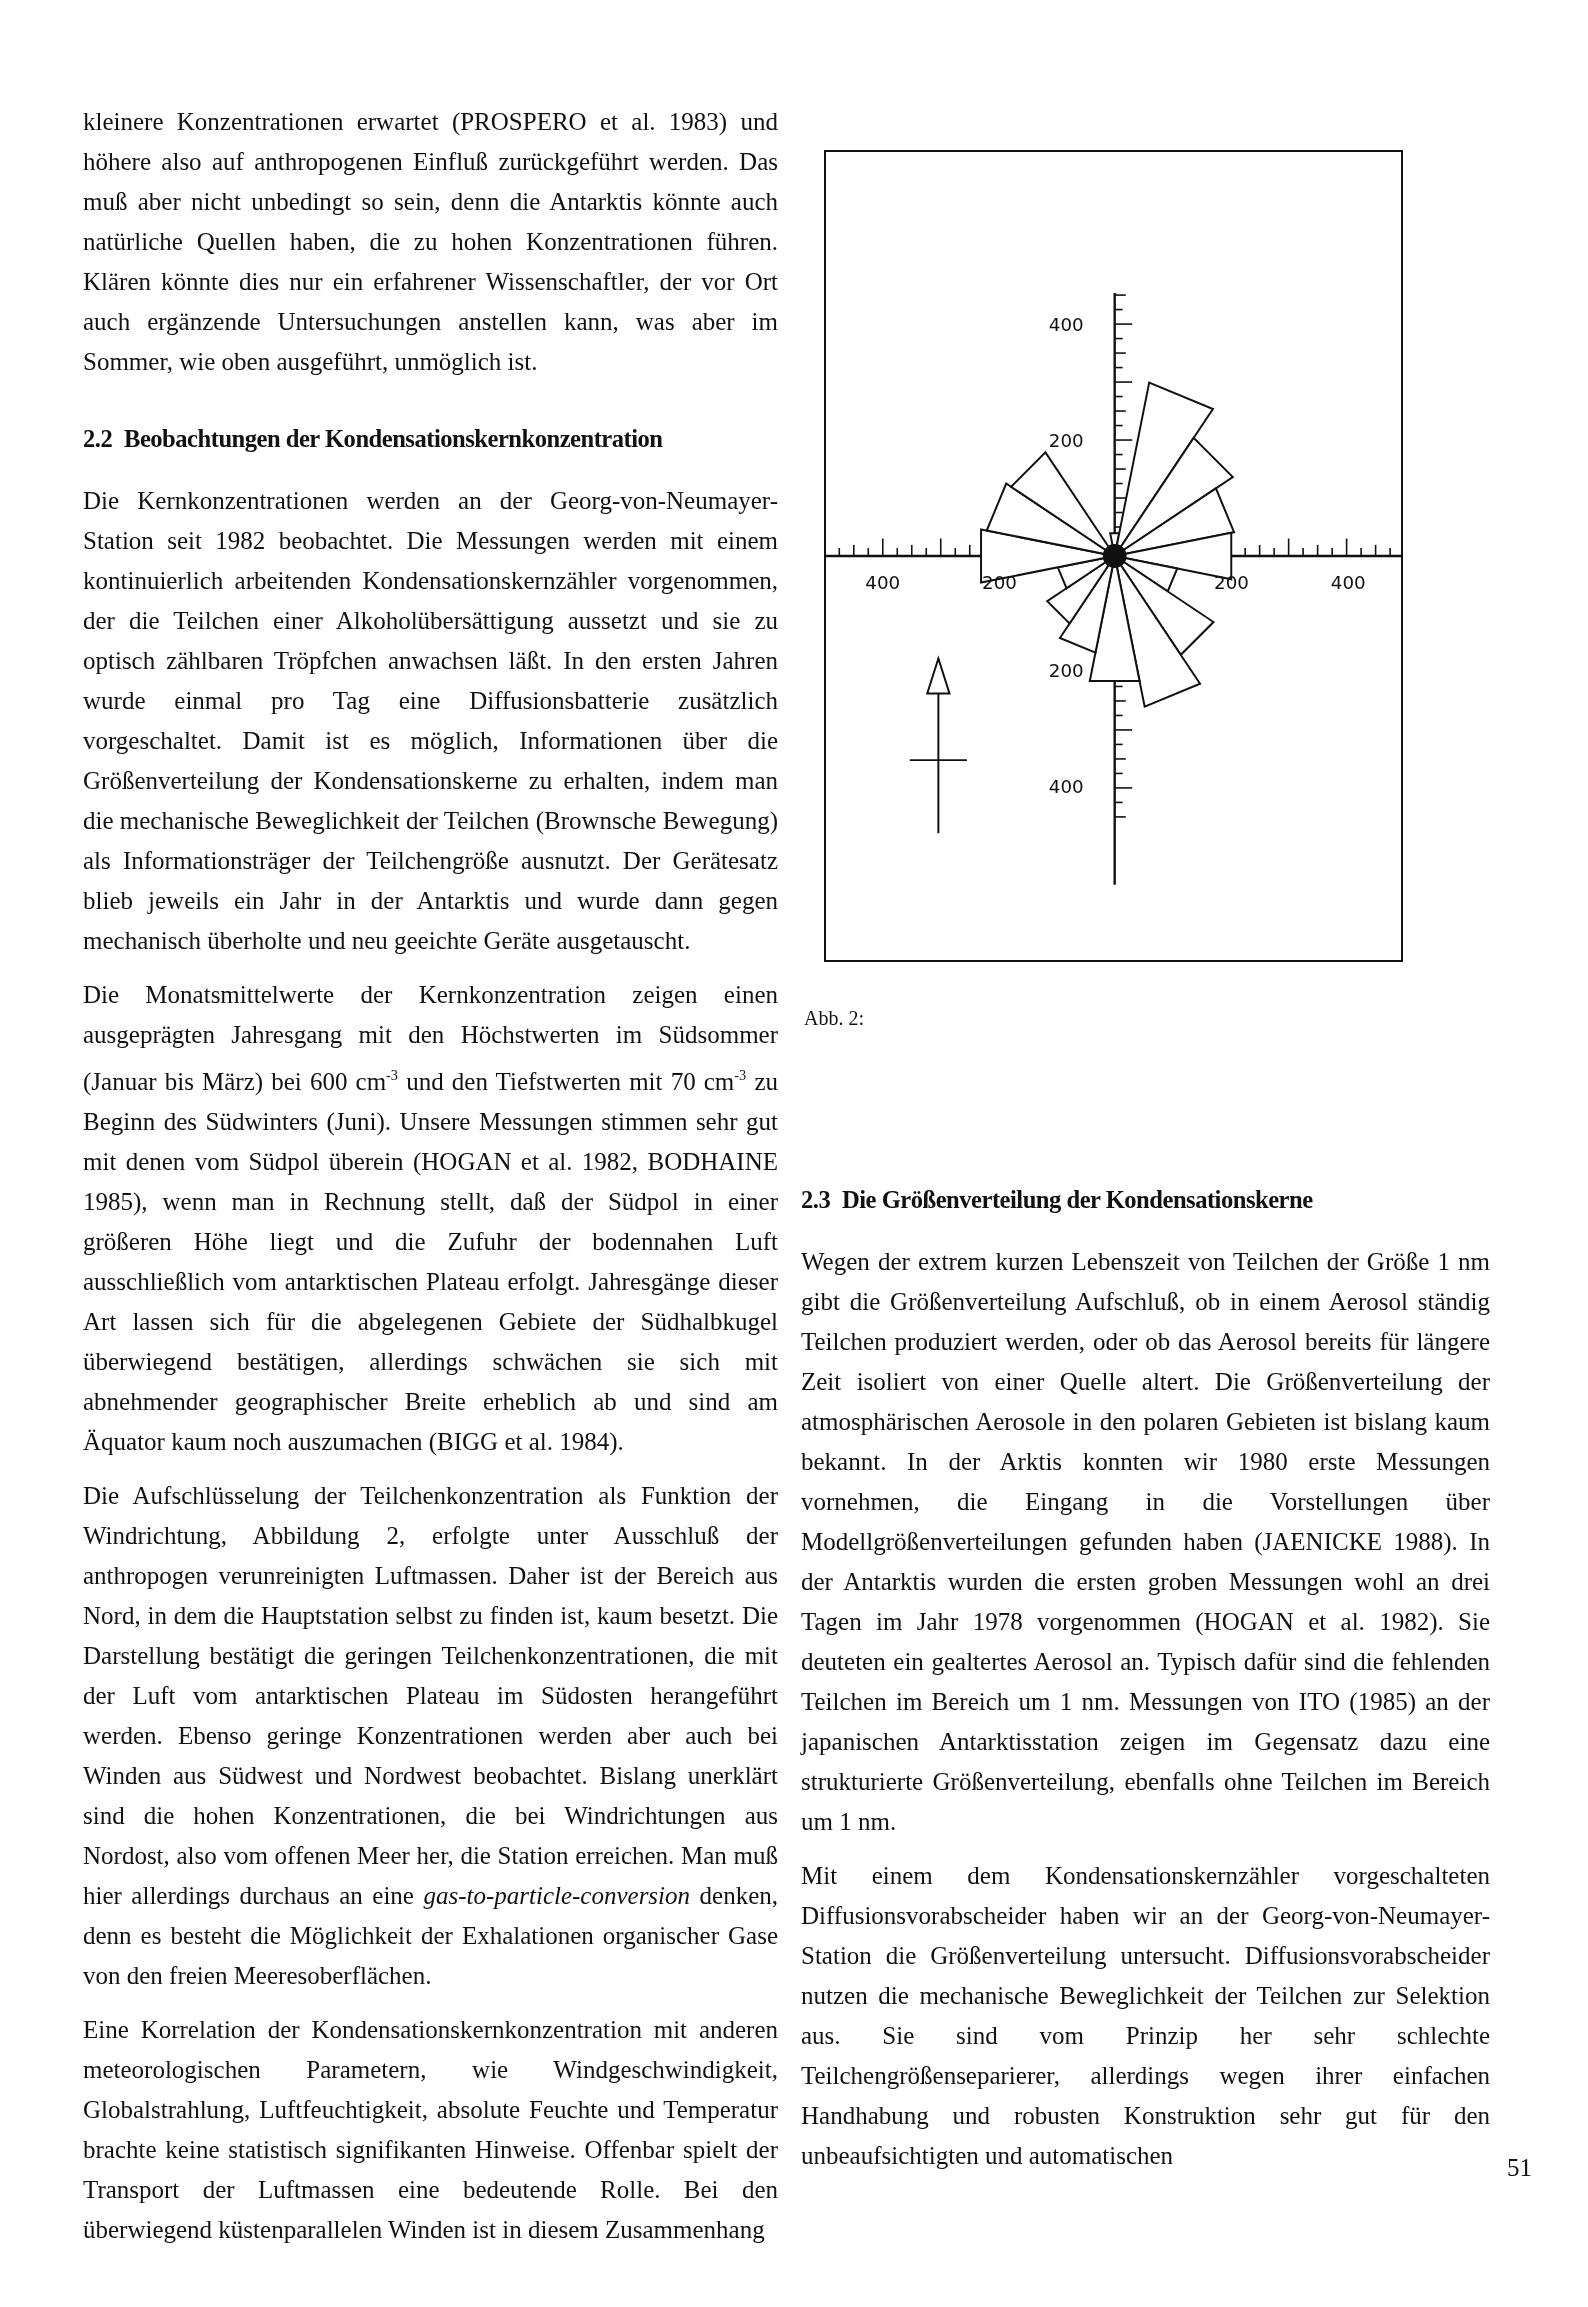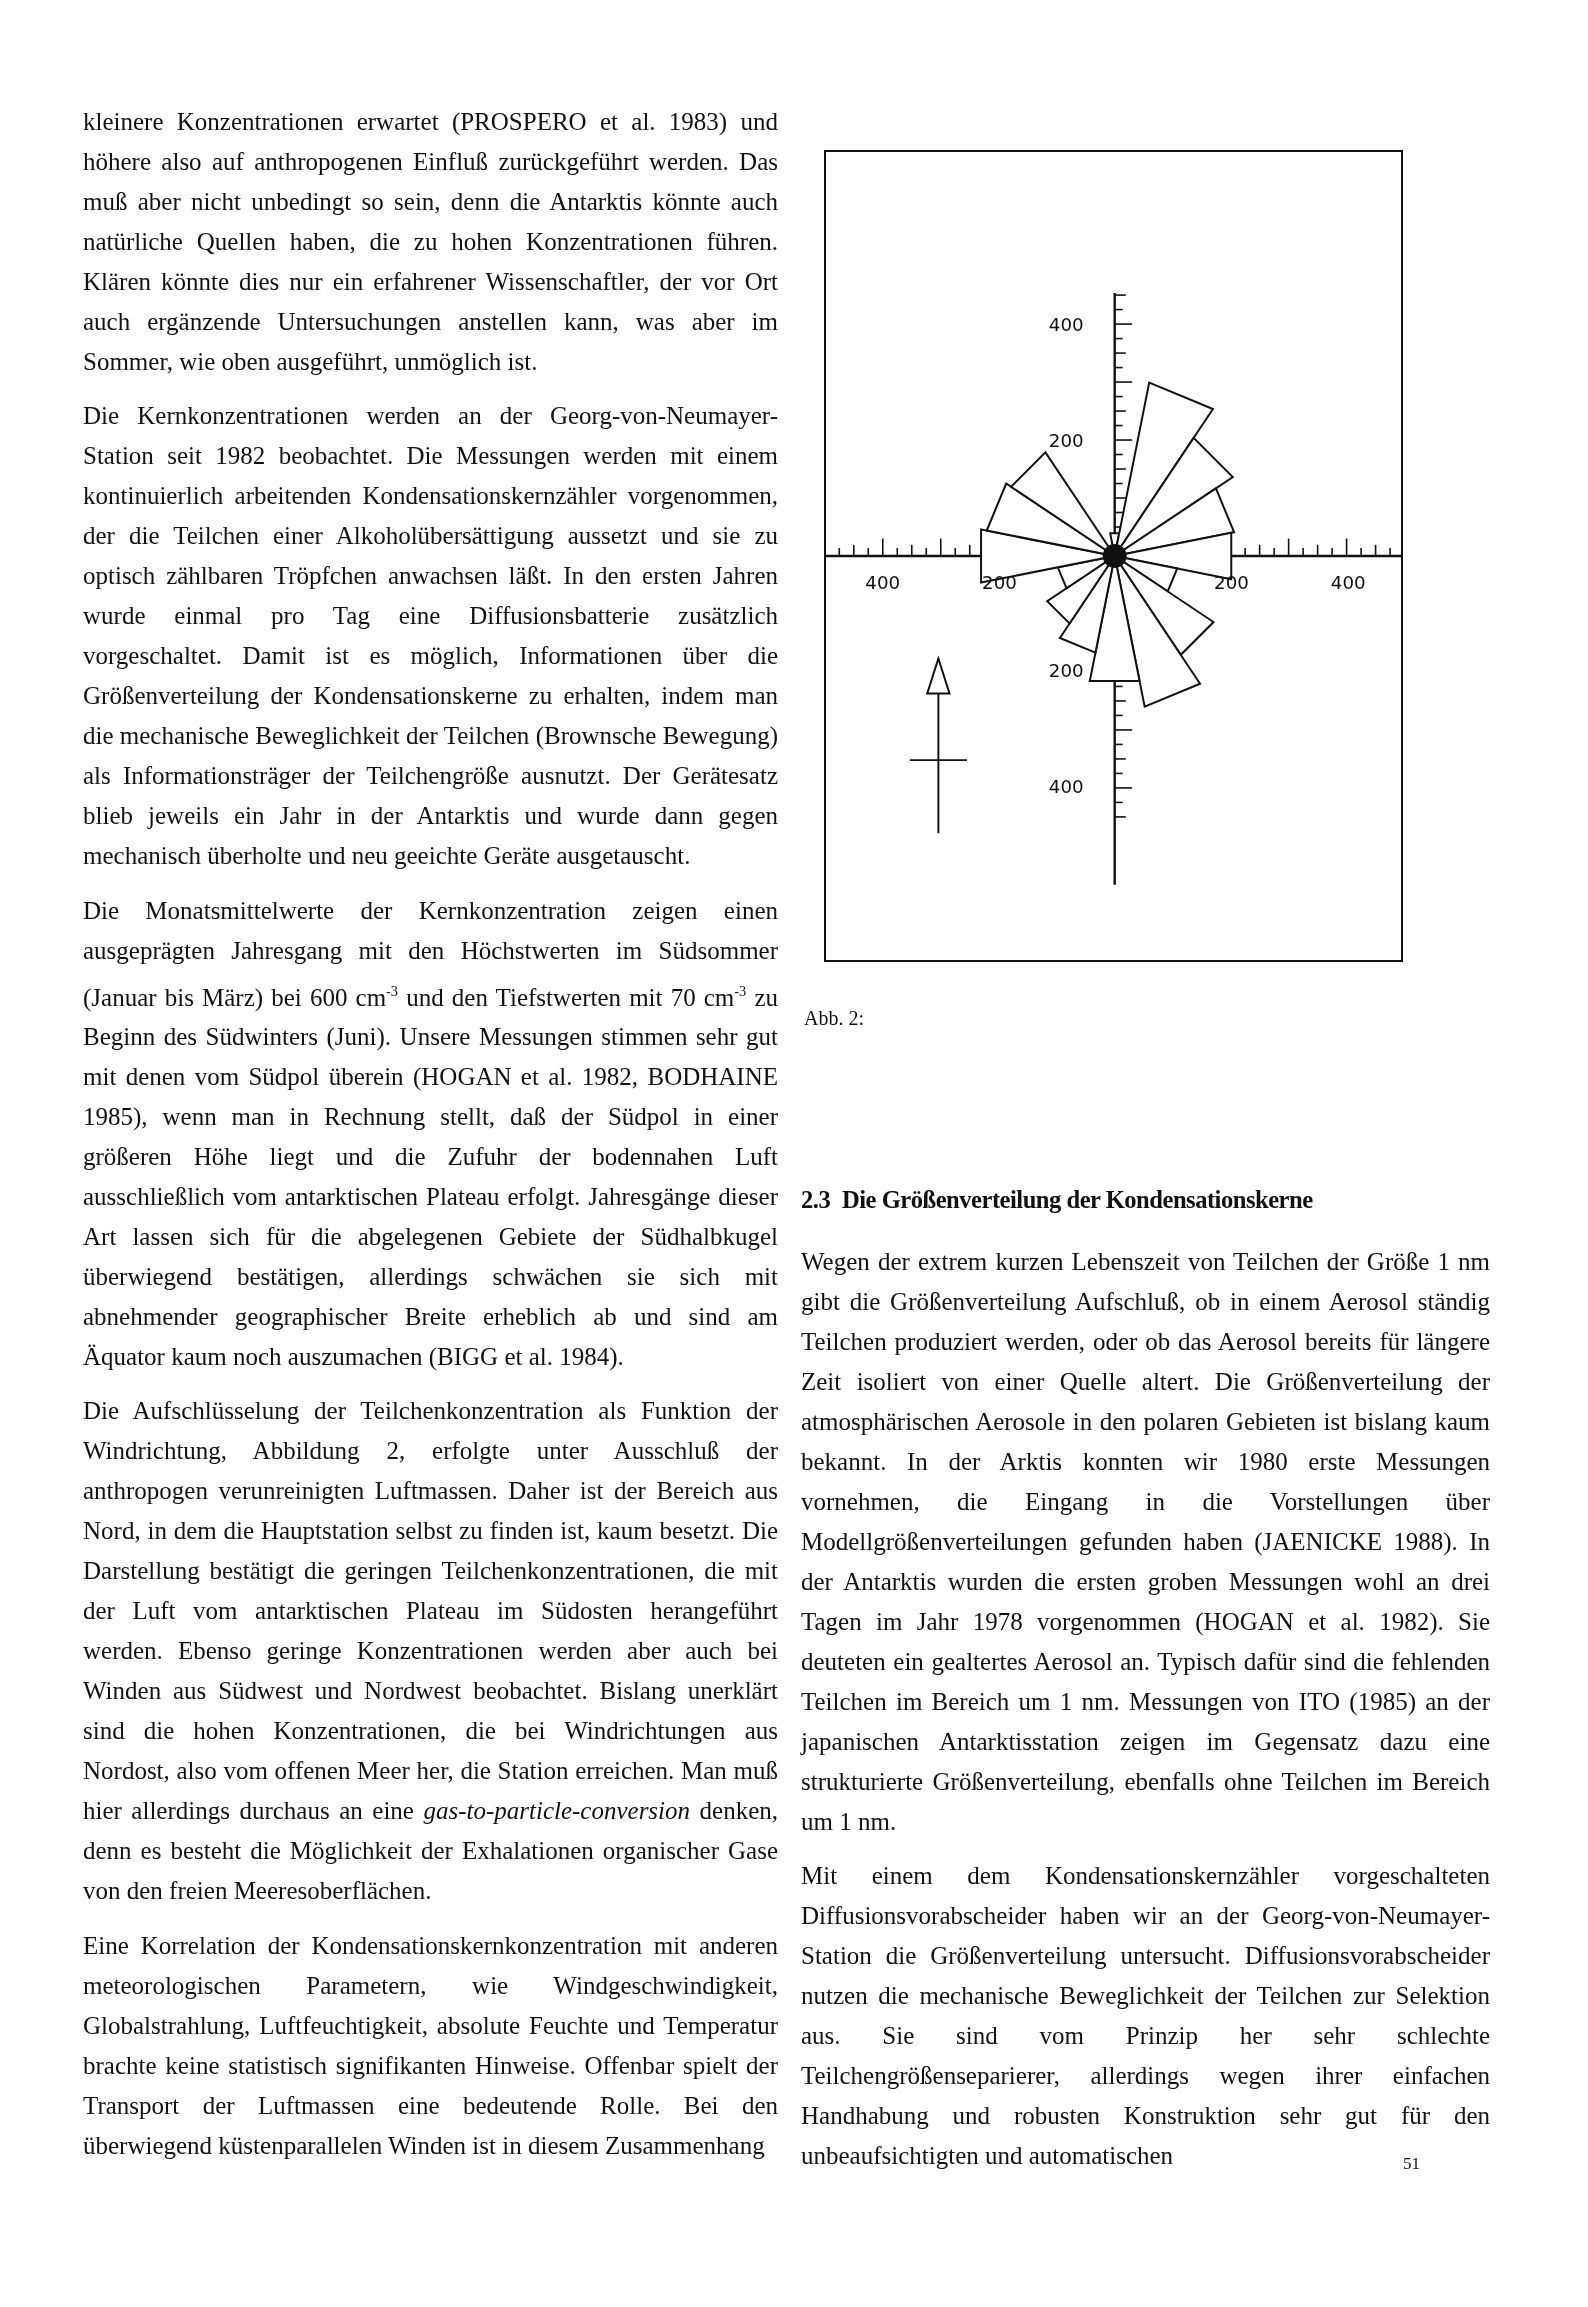--- a/index.html
+++ b/index.html
@@ -11,27 +11,30 @@
   #right { left: 801px; top: 1132px; width: 689px; }
   h2 { font-size: 24.6px; font-weight: bold; margin: 37px 0 22px 0; letter-spacing: -0.5px; text-align: left; }
   h2 .num { display: inline-block; width: 41px; }
   .sup { font-size: 14.3px; vertical-align: 9.5px; }
   i { font-style: italic; }
   #figure { position: absolute; left: 824px; top: 150px; width: 579px; height: 812px; border: 2.4px solid #111; box-sizing: border-box; }
   #figure svg { position: absolute; left: -2.4px; top: -2.4px; }
   #caption { position: absolute; left: 804px; top: 985px; width: 659px; font-size: 20px; line-height: 26px; margin-top: 20px; }
   #caption .lbl { position: absolute; left: 0; top: 0; }
   #caption .txt { margin-left: 81px; text-align: justify; }
-  #page-num { position: absolute; left: 1403px; top: 2154px; font-size: 17px; text-align: center; }
+  #page-num { position: absolute; left: 1507px; top: 2154px; font-size: 25px; text-align: center; }
 </style>
 </head>
 <body>
 
 <div id="left" class="col">
   <p>kleinere Konzentrationen erwartet (PROSPERO et al. 1983) und höhere also auf anthropogenen Einfluß zurückgeführt werden. Das muß aber nicht unbedingt so sein, denn die Antarktis könnte auch natürliche Quellen haben, die zu hohen Konzentrationen führen. Klären könnte dies nur ein erfahrener Wissenschaftler, der vor Ort auch ergänzende Untersuchungen anstellen kann, was aber im Sommer, wie oben ausgeführt, unmöglich ist.</p>
+  <h2>
+    <span class="num">2.2</span><span>Beobachtungen der Kondensationskernkonzentration</span>
+  </h2>
   <p>Die Kernkonzentrationen werden an der Georg-von-Neumayer-Station seit 1982 beobachtet. Die Messungen werden mit einem kontinuierlich arbeitenden Kondensationskernzähler vorgenommen, der die Teilchen einer Alkoholübersättigung aussetzt und sie zu optisch zählbaren Tröpfchen anwachsen läßt. In den ersten Jahren wurde einmal pro Tag eine Diffusionsbatterie zusätzlich vorgeschaltet. Damit ist es möglich, Informationen über die Größenverteilung der Kondensationskerne zu erhalten, indem man die mechanische Beweglichkeit der Teilchen (Brownsche Bewegung) als Informationsträger der Teilchengröße ausnutzt. Der Gerätesatz blieb jeweils ein Jahr in der Antarktis und wurde dann gegen mechanisch überholte und neu geeichte Geräte ausgetauscht.</p>
   <p><span>Die Monatsmittelwerte der Kernkonzentration zeigen einen ausgeprägten Jahresgang mit den Höchstwerten im Südsommer (Januar bis März) bei 600 cm</span><span class="sup">-3</span><span> und den Tiefstwerten mit 70 cm</span><span class="sup">-3</span><span> zu Beginn des Südwinters (Juni). Unsere Messungen stimmen sehr gut mit denen vom Südpol überein (HOGAN et al. 1982, BODHAINE 1985), wenn man in Rechnung stellt, daß der Südpol in einer größeren Höhe liegt und die Zufuhr der bodennahen Luft ausschließlich vom antarktischen Plateau erfolgt. Jahresgänge dieser Art lassen sich für die abgelegenen Gebiete der Südhalbkugel überwiegend bestätigen, allerdings schwächen sie sich mit abnehmender geographischer Breite erheblich ab und sind am Äquator kaum noch auszumachen (BIGG et al. 1984).</span></p>
   <p><span>Die Aufschlüsselung der Teilchenkonzentration als Funktion der Windrichtung, Abbildung 2, erfolgte unter Ausschluß der anthropogen verunreinigten Luftmassen. Daher ist der Bereich aus Nord, in dem die Hauptstation selbst zu finden ist, kaum besetzt. Die Darstellung bestätigt die geringen Teilchenkonzentrationen, die mit der Luft vom antarktischen Plateau im Südosten herangeführt werden. Ebenso geringe Konzentrationen werden aber auch bei Winden aus Südwest und Nordwest beobachtet. Bislang unerklärt sind die hohen Konzentrationen, die bei Windrichtungen aus Nordost, also vom offenen Meer her, die Station erreichen. Man muß hier allerdings durchaus an eine </span><i>gas-to-particle-conversion</i><span> denken, denn es besteht die Möglichkeit der Exhalationen organischer Gase von den freien Meeresoberflächen.</span></p>
   <p>Eine Korrelation der Kondensationskernkonzentration mit anderen meteorologischen Parametern, wie Windgeschwindigkeit, Globalstrahlung, Luftfeuchtigkeit, absolute Feuchte und Temperatur brachte keine statistisch signifikanten Hinweise. Offenbar spielt der Transport der Luftmassen eine bedeutende Rolle. Bei den überwiegend küstenparallelen Winden ist in diesem Zusammenhang</p>
 </div>
 
 <div id="figure">
   <svg width="579" height="812" viewBox="0 0 729 1022" xmlns="http://www.w3.org/2000/svg">
     <g id="axes" stroke="#111" stroke-width="3" fill="none">
       <line x1="0" y1="511" x2="729" y2="511"></line>

